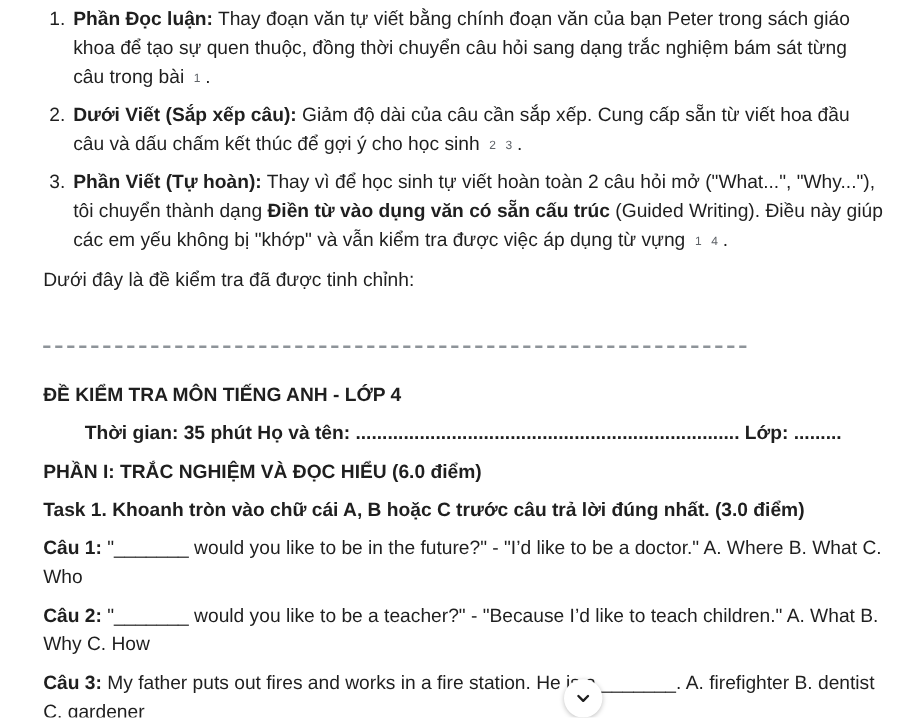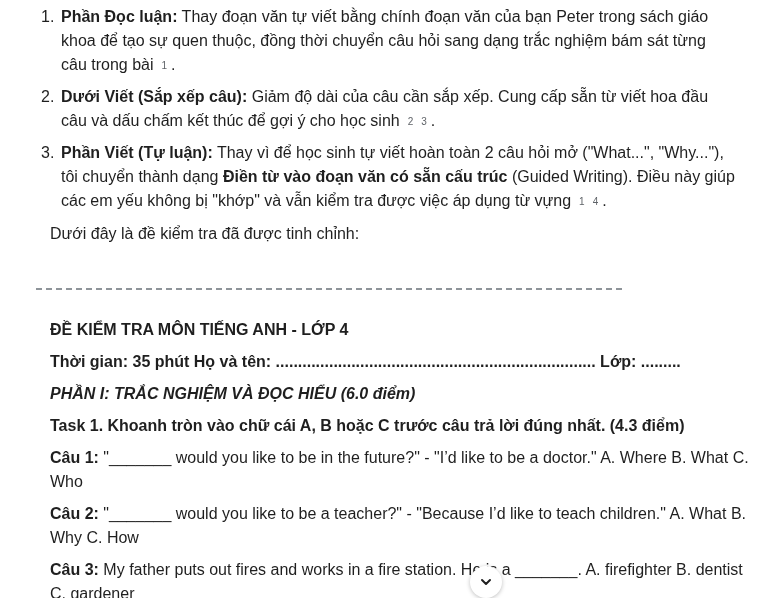--- a/index.html
+++ b/index.html
@@ -50,21 +50,20 @@
       margin: 0 4px;
       line-height: 14px;
       vertical-align: 1px;
     }
     .cite-group { margin-left: 4px; }
     .para {
       position: absolute;
       left: 36px;
       width: 700px;
       line-height: 24px;
-      margin-left: 14px;
     }
     .dashed {
       position: absolute;
       left: 36px;
       top: 288px;
       width: 586px;
       height: 0;
       border-top: 2px dashed #8e9499;
     }
     .bold-line { font-weight: 700; }
@@ -92,32 +91,32 @@
     <li>
       <span class="num">1.</span>
       <b>Phần Đọc luận:</b><span> Thay đoạn văn tự viết bằng chính đoạn văn của bạn Peter trong sách giáo khoa để tạo sự quen thuộc, đồng thời chuyển câu hỏi sang dạng trắc nghiệm bám sát từng câu trong bài</span><span class="cite-group"><span class="cite">1</span></span><span>.</span>
     </li>
     <li>
       <span class="num">2.</span>
       <b>Dưới Viết (Sắp xếp câu):</b><span> Giảm độ dài của câu cần sắp xếp. Cung cấp sẵn từ viết hoa đầu câu và dấu chấm kết thúc để gợi ý cho học sinh</span><span class="cite-group"><span class="cite">2</span><span class="cite">3</span></span><span>.</span>
     </li>
     <li>
       <span class="num">3.</span>
-      <b>Phần Viết (Tự luận):</b><span> Thay vì để học sinh tự viết hoàn toàn 2 câu hỏi mở ("What...", "Why..."), tôi chuyển thành dạng </span><b>Điền từ vào đoạn văn có sẵn cấu trúc</b><span> (Guided Writing). Điều này giúp các em yếu không bị "khớp" và vẫn kiểm tra được việc áp dụng từ vựng</span><span class="cite-group"><span class="cite">1</span><span class="cite">4</span></span><span>.</span>
+      <b>Phần Viết (Tự hoàn):</b><span> Thay vì để học sinh tự viết hoàn toàn 2 câu hỏi mở ("What...", "Why..."), tôi chuyển thành dạng </span><b>Điền từ vào dụng văn có sẵn cấu trúc</b><span> (Guided Writing). Điều này giúp các em yếu không bị "khớp" và vẫn kiểm tra được việc áp dụng từ vựng</span><span class="cite-group"><span class="cite">1</span><span class="cite">4</span></span><span>.</span>
     </li>
   </ol>
 
   <div class="para" style="top:222px;">Dưới đây là đề kiểm tra đã được tinh chỉnh:</div>
 
   <div class="dashed"></div>
 
   <div class="para bold-line" style="top:318px;">ĐỀ KIỂM TRA MÔN TIẾNG ANH - LỚP 4</div>
-  <div class="para bold-line" style="top:350px;">Thời gian: 35 phút Họ và tên: ........................................................................ Lớp: .........</div>
-  <div class="para bold-line" style="top:382px;font-style:italic;">PHẦN I: TRẮC NGHIỆM VÀ ĐỌC HIỂU (6.0 điểm)</div>
-  <div class="para bold-line" style="top:414px;">Task 1. Khoanh tròn vào chữ cái A, B hoặc C trước câu trả lời đúng nhất. (4.3 điểm)</div>
+  <div class="para bold-line" style="top:350px;text-align:center;">Thời gian: 35 phút Họ và tên: ........................................................................ Lớp: .........</div>
+  <div class="para bold-line" style="top:382px;">PHẦN I: TRẮC NGHIỆM VÀ ĐỌC HIỂU (6.0 điểm)</div>
+  <div class="para bold-line" style="top:414px;">Task 1. Khoanh tròn vào chữ cái A, B hoặc C trước câu trả lời đúng nhất. (3.0 điểm)</div>
 
   <div class="para" style="top:446px;">
     <b>Câu 1:</b><span> "_______ would you like to be in the future?" - "I’d like to be a doctor." A. Where B. What C. Who</span>
   </div>
   <div class="para" style="top:502px;">
     <b>Câu 2:</b><span> "_______ would you like to be a teacher?" - "Because I’d like to teach children." A. What B. Why C. How</span>
   </div>
   <div class="para" style="top:558px;">
     <b>Câu 3:</b><span> My father puts out fires and works in a fire station. He is a _______. A. firefighter B. dentist C. gardener</span>
   </div>

